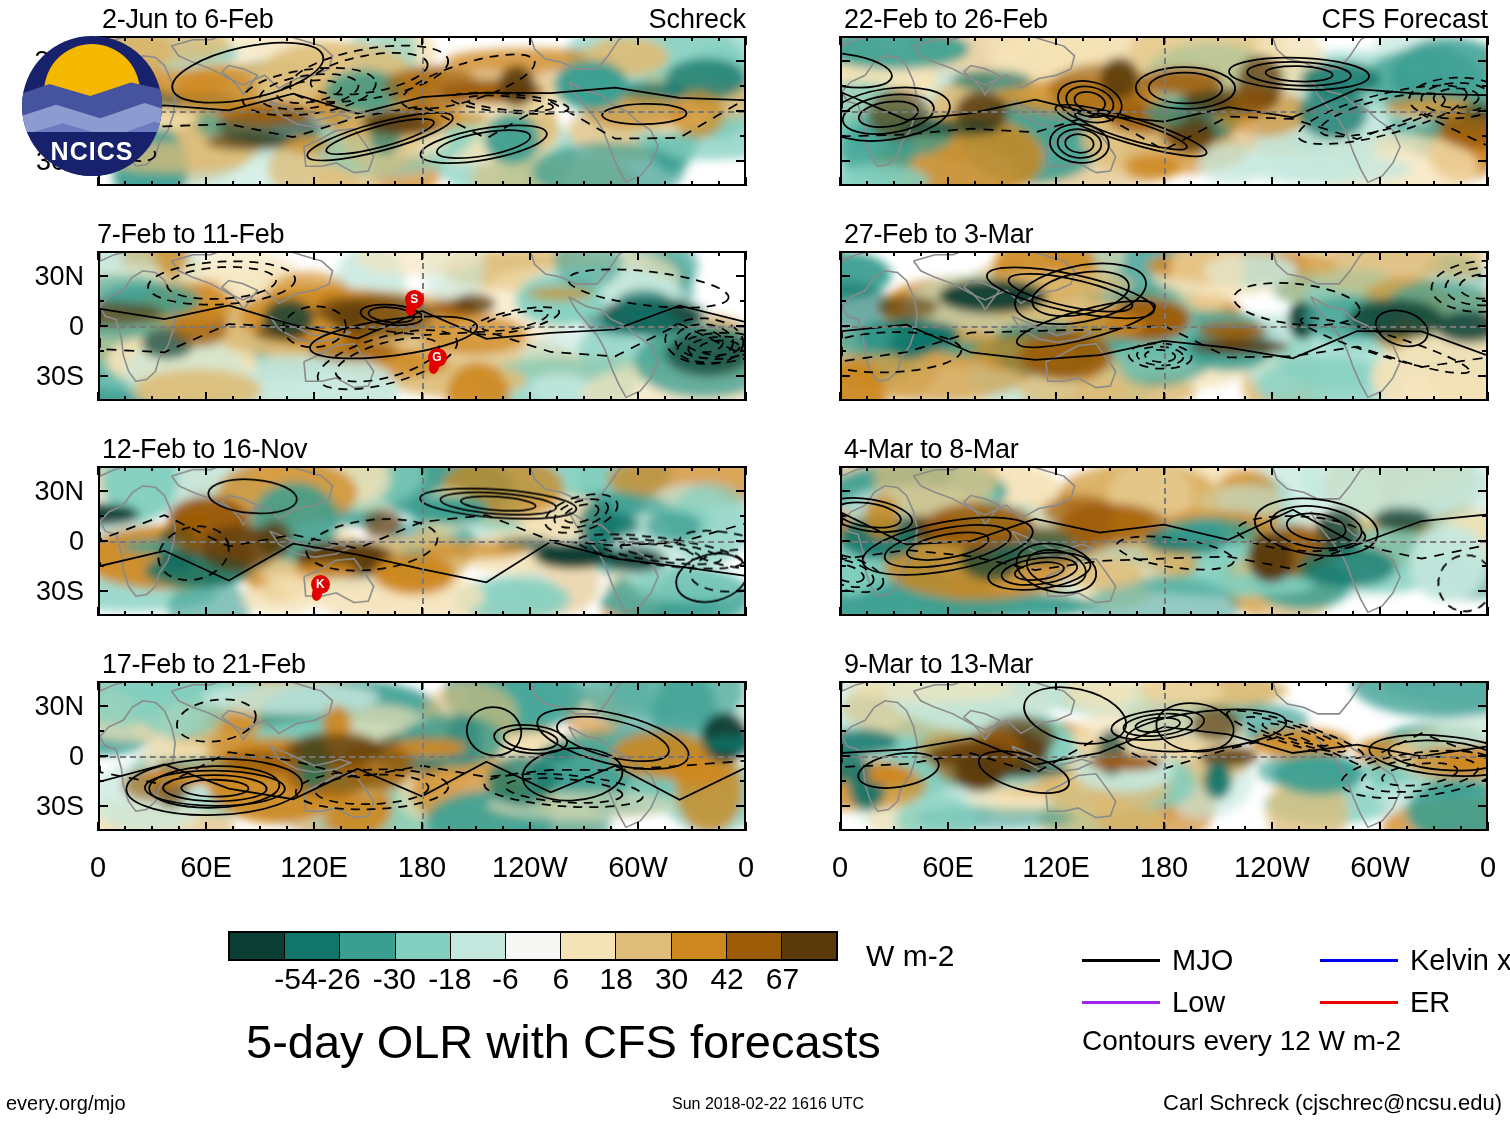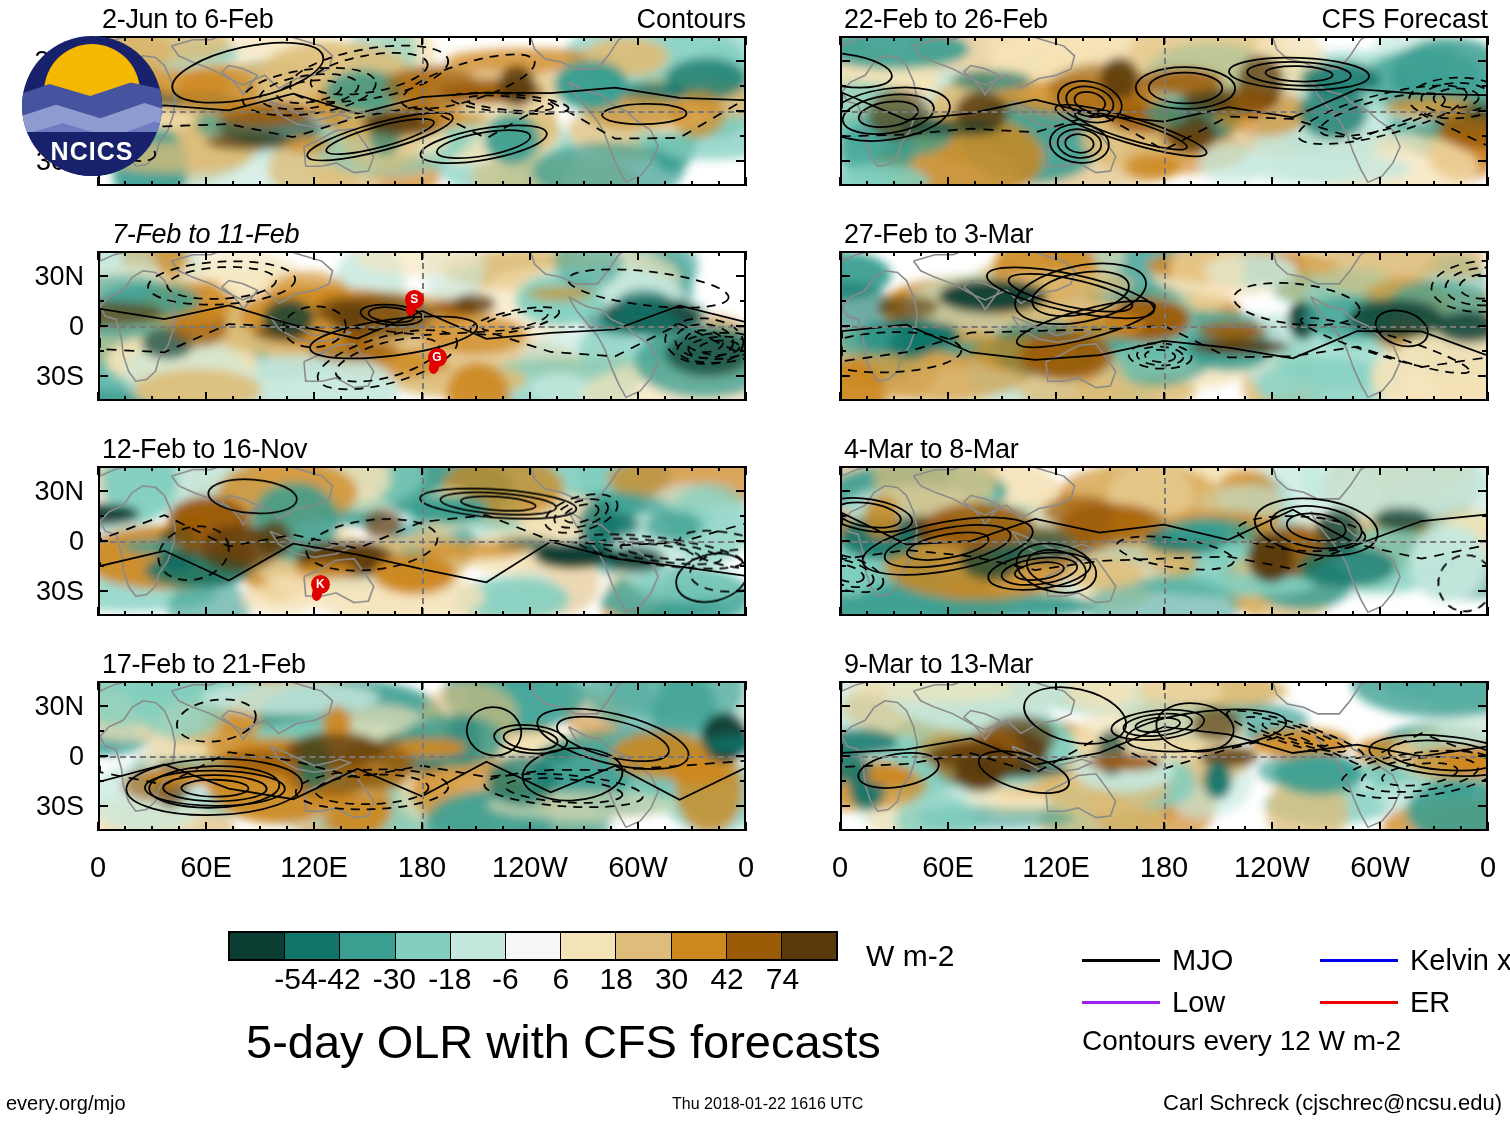--- a/index.html
+++ b/index.html
@@ -85,21 +85,21 @@
                transform:rotate(12deg);}
   .storm .lt{position:absolute;left:0;top:0;width:22px;height:19px;
              text-align:center;color:#fff;font-size:12px;font-weight:bold;
              line-height:19px;}
 </style>
 </head>
 <body>
 
 <div id="panels">
     <div class="panel-title" style="left: 102px; top: 6px;">2-Jun to 6-Feb</div>
-    <div class="panel-corner" style="left: 746px; top: 6px; transform: translateX(-100%);">Contours</div>
+    <div class="panel-corner" style="left: 746px; top: 6px; transform: translateX(-100%);">Schreck</div>
     <div class="map" style="left: 98px; top: 36px; width: 648px; height: 150px;">
       <svg class="layer" viewBox="0 0 648 150" preserveAspectRatio="none">
         <defs>
           <filter id="blur101" x="-30%" y="-30%" width="160%" height="160%">
             <feGaussianBlur stdDeviation="5"></feGaussianBlur>
           </filter>
         </defs>
         <g filter="url(#blur101)">
           <ellipse cx="87.9" cy="114.7" rx="63.8" ry="33.9" fill="#ce8820" opacity="0.79"></ellipse>
           <ellipse cx="624.2" cy="34.3" rx="31.4" ry="25.1" fill="#82cfbf" opacity="0.90"></ellipse>
@@ -274,21 +274,21 @@
     <div class="tick" style="left: 98px; top: 60.005px; width: 10px; height: 2px;"></div>
     <div class="tick" style="left: 736px; top: 60.005px; width: 10px; height: 2px;"></div>
     <div class="tick" style="left: 98px; top: 84.995px; width: 6px; height: 2px;"></div>
     <div class="tick" style="left: 740px; top: 84.995px; width: 6px; height: 2px;"></div>
     <div class="tick" style="left: 98px; top: 110px; width: 10px; height: 2px;"></div>
     <div class="tick" style="left: 736px; top: 110px; width: 10px; height: 2px;"></div>
     <div class="tick" style="left: 98px; top: 135.005px; width: 6px; height: 2px;"></div>
     <div class="tick" style="left: 740px; top: 135.005px; width: 6px; height: 2px;"></div>
     <div class="tick" style="left: 98px; top: 159.995px; width: 10px; height: 2px;"></div>
     <div class="tick" style="left: 736px; top: 159.995px; width: 10px; height: 2px;"></div>
-    <div class="panel-title" style="left: 112px; top: 221px; font-style: italic;">7-Feb to 11-Feb</div>
+    <div class="panel-title" style="left: 97px; top: 221px;">7-Feb to 11-Feb</div>
     <div class="map" style="left: 98px; top: 251px; width: 648px; height: 150px;">
       <svg class="layer" viewBox="0 0 648 150" preserveAspectRatio="none">
         <defs>
           <filter id="blur138" x="-30%" y="-30%" width="160%" height="160%">
             <feGaussianBlur stdDeviation="5"></feGaussianBlur>
           </filter>
         </defs>
         <g filter="url(#blur138)">
           <ellipse cx="91.6" cy="119.2" rx="83.0" ry="31.3" fill="#3a9e91" opacity="0.69"></ellipse>
           <ellipse cx="71.4" cy="112.7" rx="84.5" ry="19.9" fill="#ce8820" opacity="0.75"></ellipse>
@@ -1659,29 +1659,29 @@
     <div class="sw" style="background: rgb(197, 232, 222);"></div>
     <div class="sw" style="background: rgb(247, 247, 245);"></div>
     <div class="sw" style="background: rgb(245, 227, 184);"></div>
     <div class="sw" style="background: rgb(221, 189, 121);"></div>
     <div class="sw" style="background: rgb(206, 136, 32);"></div>
     <div class="sw" style="background: rgb(156, 92, 7);"></div>
     <div class="sw" style="background: rgb(90, 58, 10);"></div>
   </div>
 <div id="cblabels">
     <span style="left: 68px;">-54</span>
-    <span style="left: 110.909px;">-42</span>
+    <span style="left: 110.909px;">-26</span>
     <span style="left: 166.364px;">-30</span>
     <span style="left: 221.818px;">-18</span>
     <span style="left: 277.273px;">-6</span>
     <span style="left: 332.727px;">6</span>
     <span style="left: 388.182px;">18</span>
     <span style="left: 443.636px;">30</span>
     <span style="left: 499.091px;">42</span>
-    <span style="left: 554.545px;">74</span>
+    <span style="left: 554.545px;">67</span>
   </div>
 <div id="cbunit">W m-2</div>
 
 <div id="maintitle">5-day OLR with CFS forecasts</div>
 
 <div id="legend">
     <div class="lg-row" style="left: 0px; top: 0px;">
       <div class="lg-line" style="border-top-color: rgb(0, 0, 0);"></div>
       <div class="lg-txt">MJO</div>
     </div>
@@ -1694,14 +1694,14 @@
       <div class="lg-txt">Low</div>
     </div>
     <div class="lg-row" style="left: 238px; top: 42px;">
       <div class="lg-line" style="border-top-color: rgb(238, 0, 0);"></div>
       <div class="lg-txt">ER</div>
     </div>
   </div>
 <div id="contnote">Contours every 12 W m-2</div>
 
 <div id="f-left">every.org/mjo</div>
-<div id="f-mid">Thu 2018-01-22 1616 UTC</div>
+<div id="f-mid">Sun 2018-02-22 1616 UTC</div>
 <div id="f-right">Carl Schreck (cjschrec@ncsu.edu)</div>
 
 </body></html>

